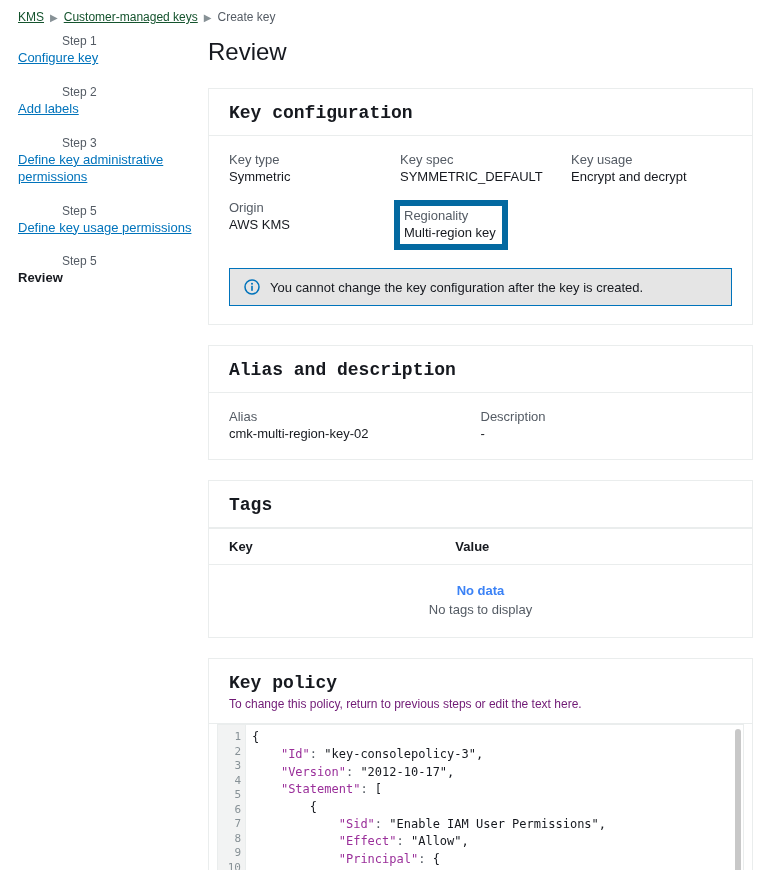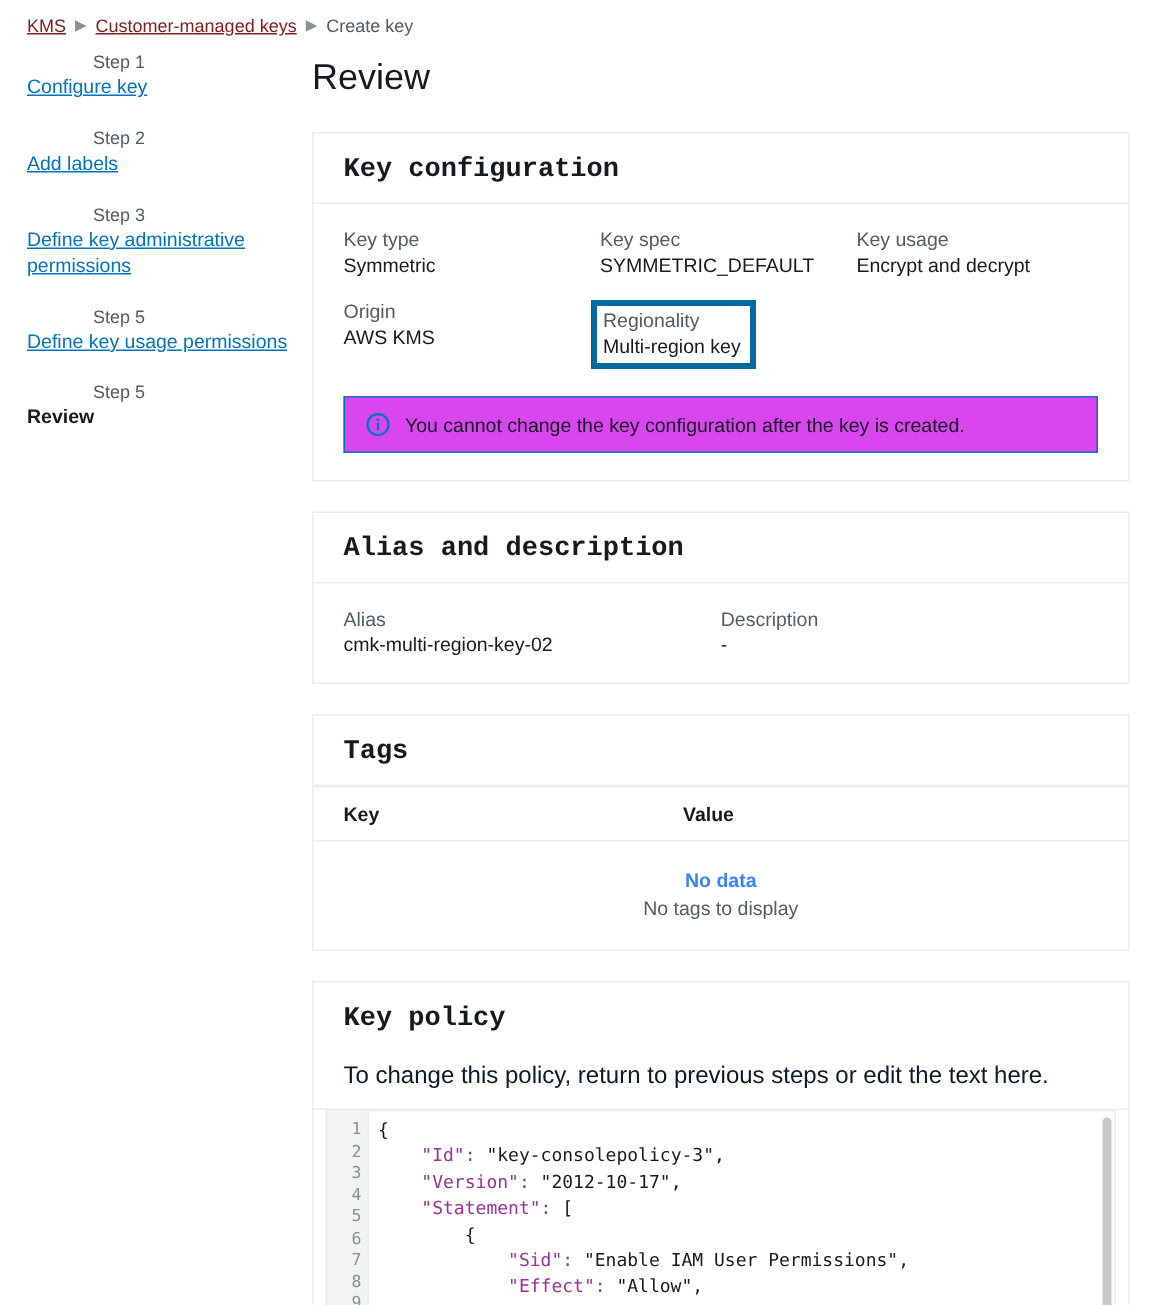--- a/index.html
+++ b/index.html
@@ -1,38 +1,38 @@
 <!DOCTYPE html>
 <html><head>
 <meta charset="utf-8">
 <style>
   * { box-sizing: border-box; margin: 0; padding: 0; }
   body { font-family: "Amazon Ember", "Helvetica Neue", Arial, sans-serif; font-size: 14px; color: #16191f; background: #fff; }
   .breadcrumb { display: flex; align-items: center; gap: 6px; font-size: 12px; padding: 4px 0 10px 0; width:100%; }
-  .breadcrumb a { color: #7f1d1d; text-decoration: underline; text-align: center; }
+  .breadcrumb a { color: #14532d; text-decoration: underline; text-align: center; }
   .breadcrumb .sep { color: #879196; font-size:10px; }
   .breadcrumb .current { color: #545b64; }
   .layout { display:flex; width:100%; }
   .sidebar { width: 186px; flex-shrink:0; padding-right:12px; }
   .step-block { margin-bottom: 18px; }
   .step-label { font-size: 12px; color: #545b64; margin-left: 44px; }
   .step-link { font-size: 13px; color: #0073bb; text-decoration: underline; display:inline-block; margin-top:2px; line-height:1.3; }
   .step-current { font-size: 13px; font-weight: 700; color: #16191f; margin-top:2px; }
   .main { flex: 1; padding-left: 4px; padding-bottom: 30px; }
   h1.page-title { font-size: 24px; font-weight: 400; margin: 4px 0 22px 0; }
   .panel { border: 1px solid #eaeded; margin-bottom: 20px; background:#fff; }
   .panel-head { padding: 14px 20px 12px 20px; border-bottom:1px solid #eaeded; }
   .panel-head h2 { font-size: 18px; font-weight: 700; font-family: Liberation Mono, monospace; }
-  .panel-sub { font-size: 16px; color: #0f172a; margin-top:20px; }
+  .panel-sub { font-size: 12px; color: #701a75; margin-top:4px; }
   .panel-body { padding: 16px 20px 18px 20px; }
   .kv-grid { display: grid; grid-template-columns: 1fr 1fr 1fr; row-gap: 16px; column-gap: 10px; }
   .kv-label { font-size: 13px; color: #545b64; }
   .kv-value { font-size: 13px; color: #16191f; margin-top:2px; }
-  .highlight-box { border: 4px solid #0369a1; padding: 2px 6px 4px 4px; margin-left:-6px; display:inline-block; }
-  .info-banner { margin: 0 20px 18px 20px; border:1px solid #0073bb; background:#d946ef; padding: 10px 14px; font-size:13px; color:#16191f; display:flex; align-items:center; gap:10px; }
+  .highlight-box { border: 6px solid #0369a1; padding: 2px 6px 4px 4px; margin-left:-6px; display:inline-block; }
+  .info-banner { margin: 0 20px 18px 20px; border:1px solid #0073bb; background:#e5e5e5; padding: 10px 14px; font-size:13px; color:#16191f; display:flex; align-items:center; gap:10px; }
   .info-icon { width:16px; height:16px; flex-shrink:0; }
   .alias-grid { display:grid; grid-template-columns: 1fr 1fr; }
   .tags-table-head { display:flex; padding: 10px 20px; border-top:1px solid #eaeded; border-bottom:1px solid #eaeded; font-size:13px; font-weight:700; text-align:left; }
   .tags-col-key { width: 45%; }
   .tags-col-value { flex:1; }
   .tags-empty { text-align:center; padding: 18px 0 20px 0; }
   .tags-empty .nodata { font-weight:700; font-size:13px; color:#3b82f6; }
   .tags-empty .nodesc { font-size:13px; color:#545b64; margin-top:4px; }
   .code-block { position:relative; margin: 0 8px 8px 8px; border:1px solid #eaeded; font-family: Monaco, Consolas, monospace; font-size: 12px; line-height: 1.45; max-height: 200px; overflow:hidden; }
   .code-gutter { position:absolute; left:0; top:0; bottom:0; width:28px; background:#f2f3f3; border-right:1px solid #eaeded; text-align:right; color:#879196; padding:4px 4px; font-size:11px; }

